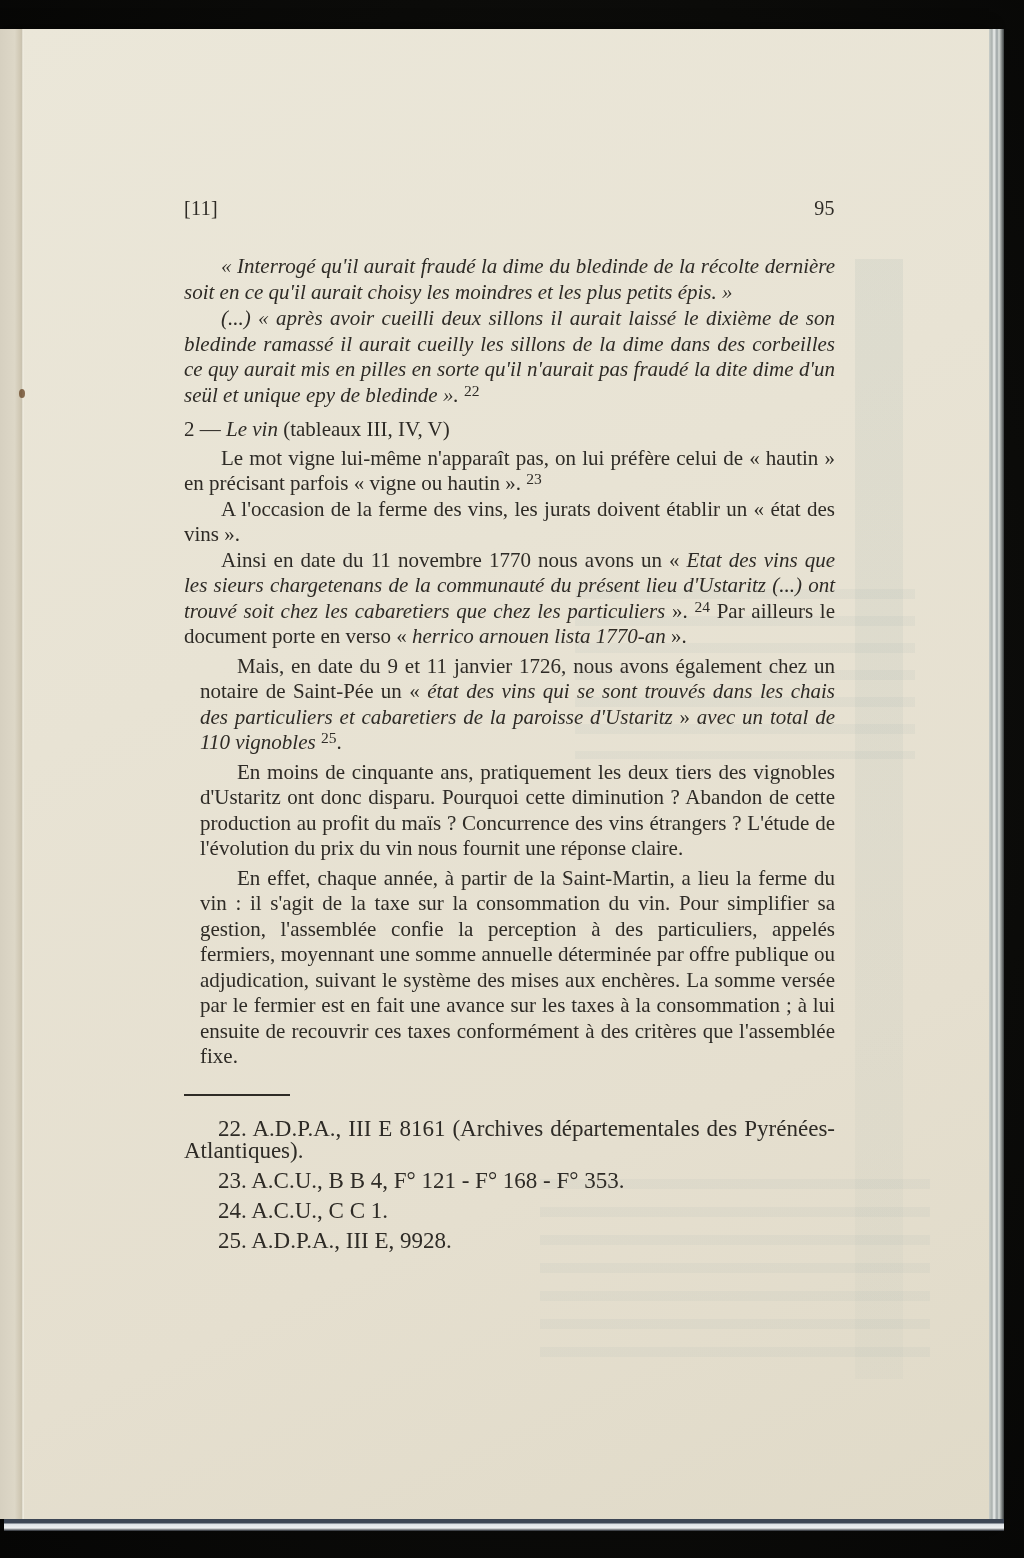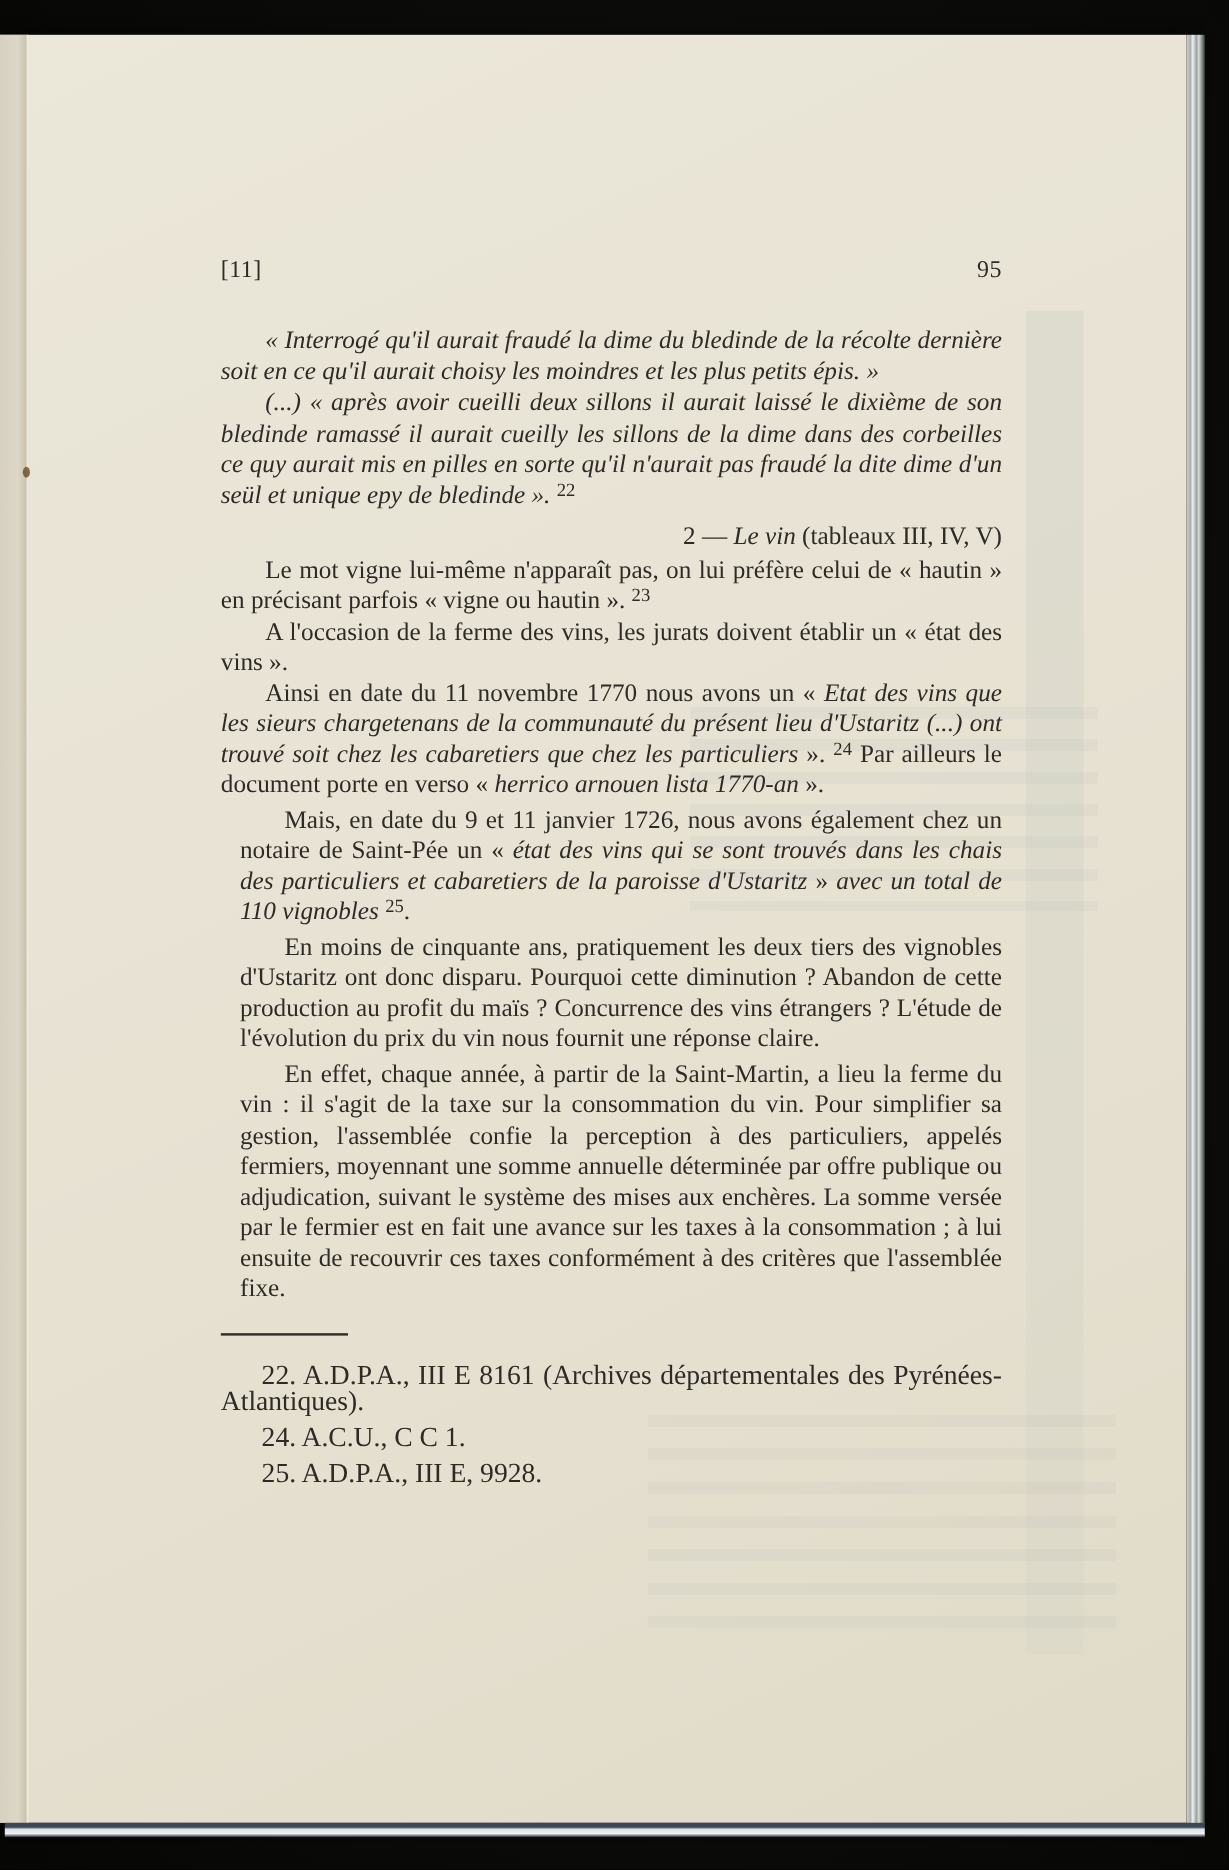--- a/index.html
+++ b/index.html
@@ -87,39 +87,38 @@
   }
   .page-header {
     display: flex;
     justify-content: space-between;
     align-items: baseline;
     font-size: 20px;
     line-height: 26px;
     letter-spacing: 0.4px;
     margin-bottom: 33px;
     white-space: nowrap;
-    margin-top: 17px;
   }
   .page-header .hdr-title { padding-right: 6px; }
   .page-header sup { font-size: 12px; }
 
   .paragraphs p {
     margin: 0;
     font-size: 21px;
     line-height: 25.5px;
     text-align: justify;
     text-indent: 37px;
   }
   .paragraphs p.quote {
     font-style: italic;
     margin-bottom: 1px;
   }
   .paragraphs p.heading {
     text-indent: 0;
-    text-align: right;
+    text-align: left;
     margin: 9px 0 3px 0;
   }
   .paragraphs p.body-gap { margin-top: 4px; margin-left: 16px; }
   .paragraphs .it { font-style: italic; }
   sup {
     font-style: normal;
     font-size: 0.74em;
     line-height: 0;
     position: relative;
     top: -0.38em;
@@ -171,20 +170,21 @@
           <p class="body"><span>Ainsi en date du 11 novembre 1770 nous avons un « </span><span class="it">Etat des vins que les sieurs chargetenans de la communauté du présent lieu d'Ustaritz (...) ont trouvé soit chez les cabaretiers que chez les particuliers</span><span> ». </span><sup>24</sup><span> Par ailleurs le document porte en verso « </span><span class="it">herrico arnouen lista 1770-an</span><span> ».</span></p>
           <p class="body body-gap"><span>Mais, en date du 9 et 11 janvier 1726, nous avons également chez un notaire de Saint-Pée un « </span><span class="it">état des vins qui se sont trouvés dans les chais des particuliers et cabaretiers de la paroisse d'Ustaritz</span><span> » </span><span class="it">avec un total de 110 vignobles</span><span> </span><sup>25</sup><span>.</span></p>
           <p class="body body-gap"><span>En moins de cinquante ans, pratiquement les deux tiers des vignobles d'Ustaritz ont donc disparu. Pourquoi cette diminution ? Abandon de cette production au profit du maïs ? Concurrence des vins étrangers ? L'étude de l'évolution du prix du vin nous fournit une réponse claire.</span></p>
           <p class="body body-gap"><span>En effet, chaque année, à partir de la Saint-Martin, a lieu la ferme du vin : il s'agit de la taxe sur la consommation du vin. Pour simplifier sa gestion, l'assemblée confie la perception à des particuliers, appelés fermiers, moyennant une somme annuelle déterminée par offre publique ou adjudication, suivant le système des mises aux enchères. La somme versée par le fermier est en fait une avance sur les taxes à la consommation ; à lui ensuite de recouvrir ces taxes conformément à des critères que l'assemblée fixe.</span></p>
         </div>
 
       <div class="footnote-rule"></div>
 
       <div class="footnotes">
           <p><span>22. A.D.P.A., III E 8161 (Archives départementales des Pyrénées-Atlantiques).</span></p>
+          <p><span>23. A.C.U., B B 4, F° 121 - F° 168 - F° 353.</span></p>
           <p><span>24. A.C.U., C C 1.</span></p>
           <p><span>25. A.D.P.A., III E, 9928.</span></p>
         </div>
 
     </div>
   </div>
 
   <div class="stack-right"></div>
   <div class="stack-bottom"></div>
 

